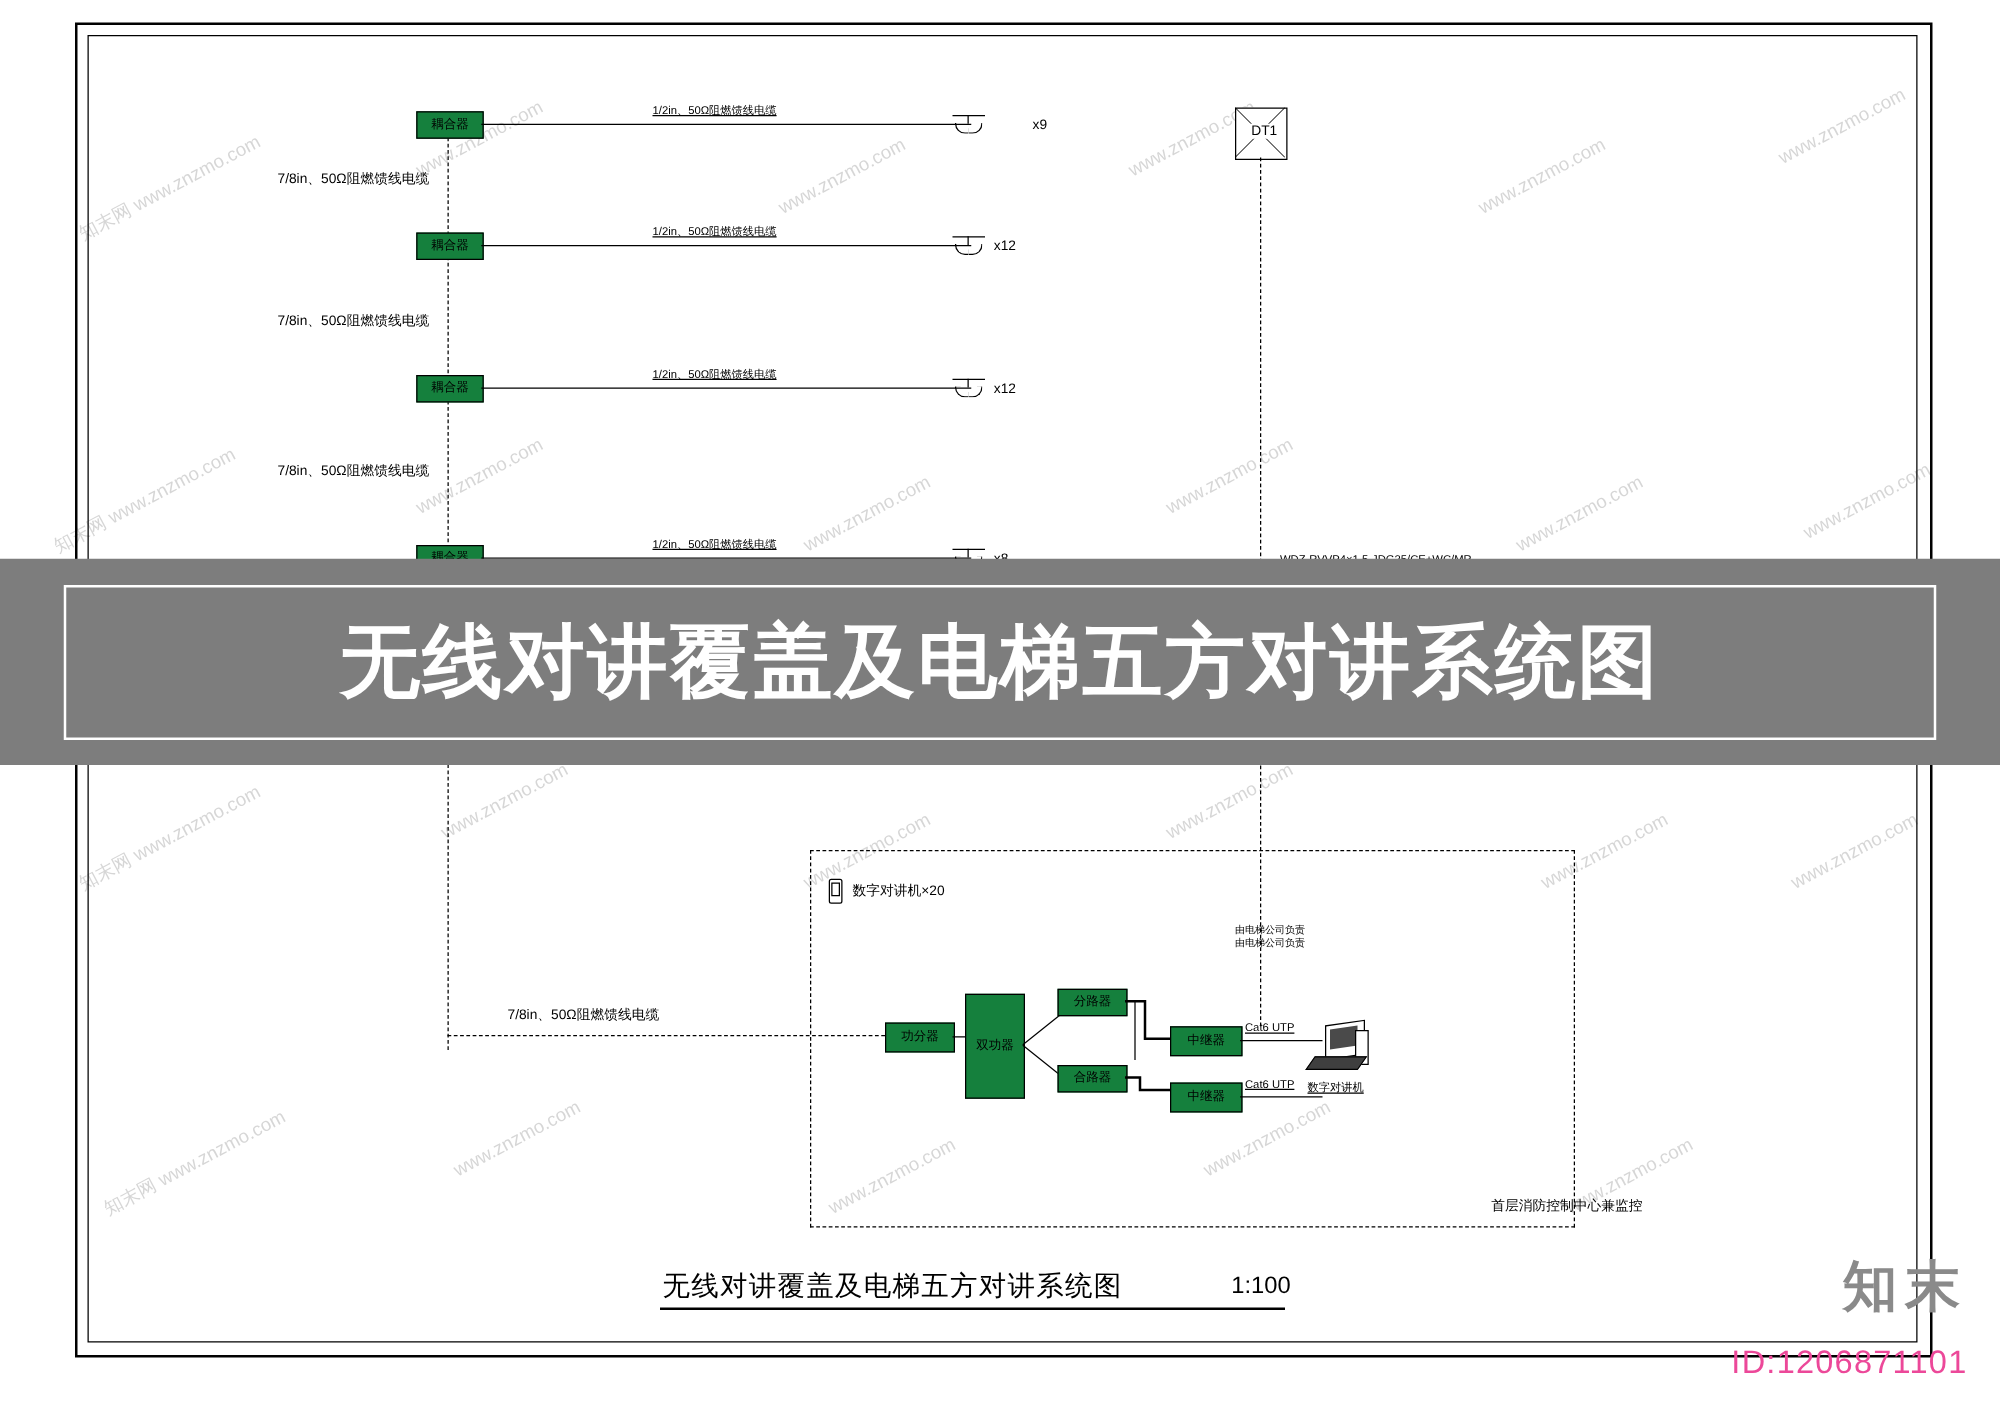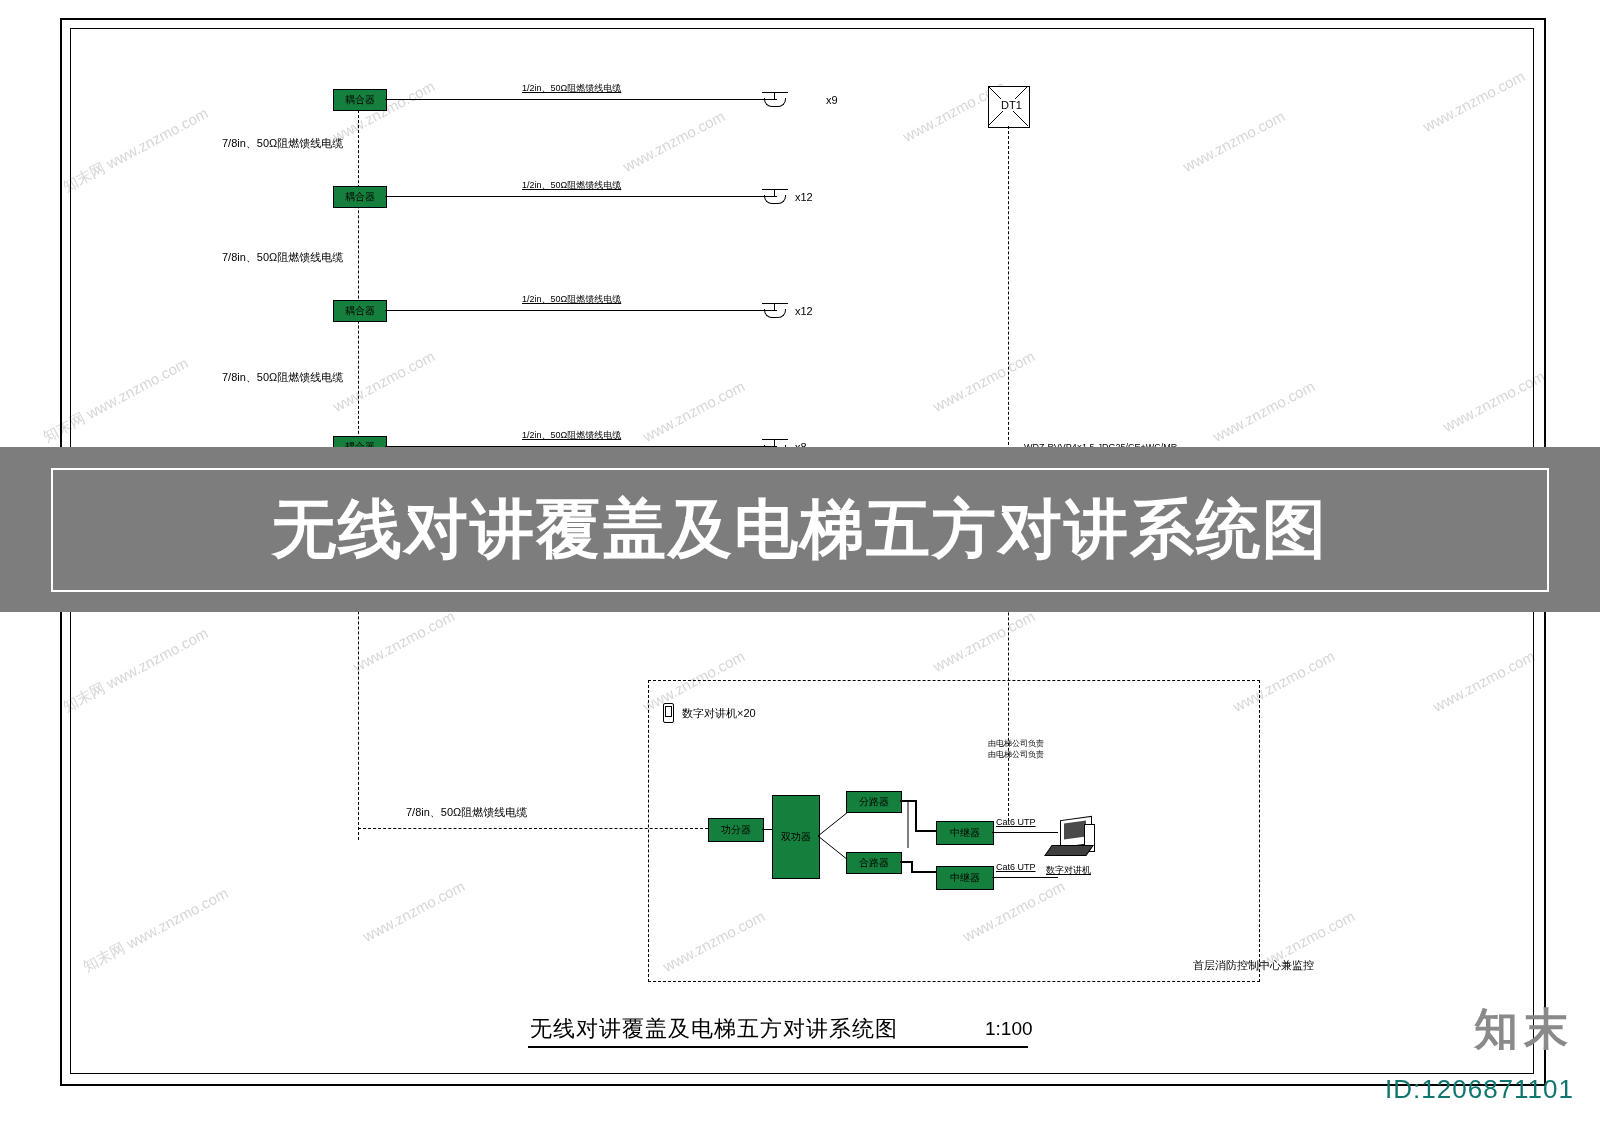--- a/index.html
+++ b/index.html
@@ -67,21 +67,21 @@
   }
   .banner-text{
     color:#fff;font-size:64px;letter-spacing:2px;font-weight:bold;
     font-family:"DejaVu Sans","Liberation Sans",sans-serif;white-space:nowrap;
   }
 
   
   .wm{position:absolute;color:rgba(120,120,120,.30);font-size:15px;white-space:nowrap;
       transform:rotate(-28deg);transform-origin:left top;pointer-events:none;font-family:"Liberation Sans",sans-serif;}
   .brand{position:absolute;right:26px;bottom:72px;color:#8a8a8a;font-size:44px;font-weight:bold;letter-spacing:6px;}
-  .idtext{position:absolute;right:26px;bottom:26px;color:#0f766e;font-size:26px;letter-spacing:1px;}
+  .idtext{position:absolute;right:26px;bottom:26px;color:#ec4899;font-size:26px;letter-spacing:1px;}
 
   
   .caption{position:absolute;font-size:22px;letter-spacing:1px;color:#000;white-space:nowrap;}
   .caption-ul{position:absolute;height:0;border-top:2px solid #000;}
   .scale{position:absolute;font-size:19px;color:#000;}
 </style>
 </head>
 <body>
 
 <div class="stage">

